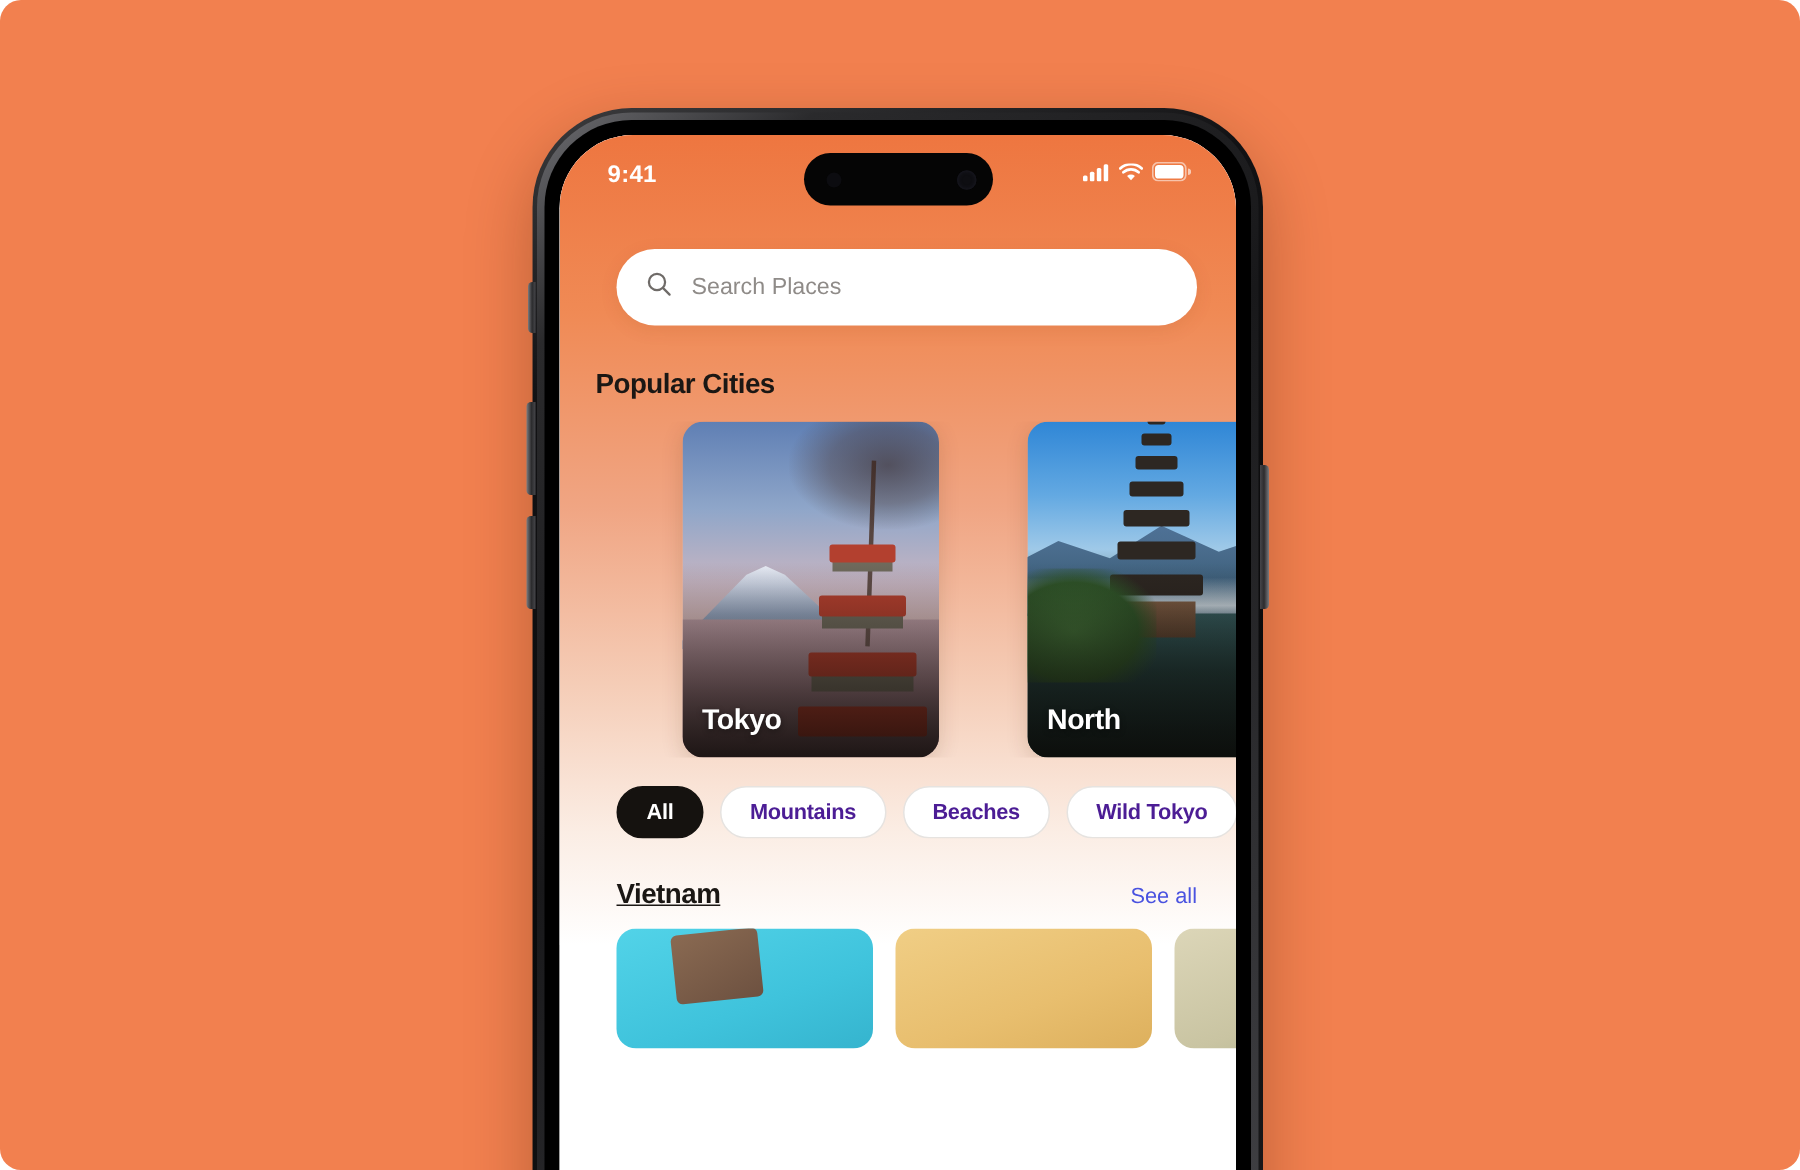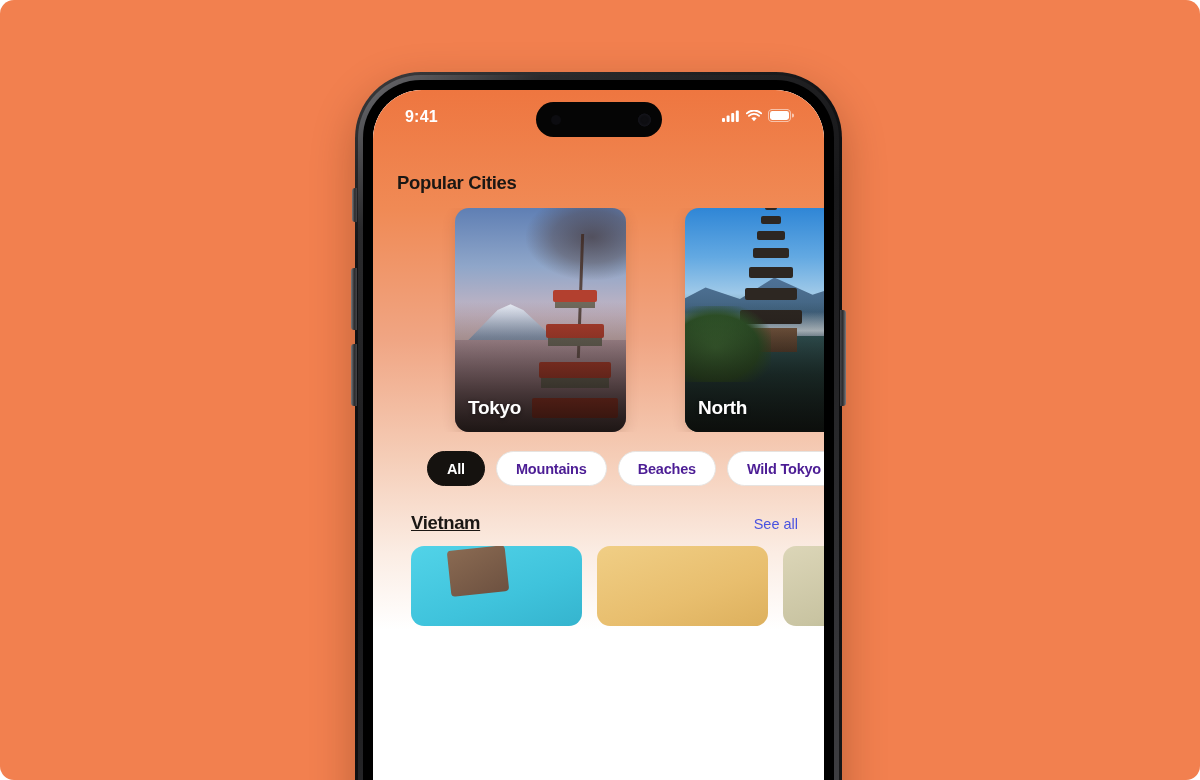--- a/index.html
+++ b/index.html
@@ -444,21 +444,21 @@
     height: 2.5px;
     background: #C2582A;
     border-radius: 2px;
   }
 
   
   .chips {
     margin-top: 19px;
     display: flex;
     gap: 11px;
-    padding-left: 54px;
+    padding-left: 38px;
     overflow: hidden;
   }
 
   .chip {
     flex: none;
     height: 35px;
     padding: 0 19px;
     border-radius: 18px;
     background: #ffffff;
     border: 1px solid #e6e3e0;
@@ -571,20 +571,31 @@
               </span>
             </div>
 
             <div class="dynamic-island">
               <div class="di-spk"></div>
               <div class="di-cam"></div>
             </div>
           </div>
 
 
+          <div class="search-wrap">
+            <div class="search-bar">
+              <span>
+                <svg width="17" height="17" viewBox="0 0 17 17">
+                  <circle cx="7" cy="7" r="5.4" fill="none" stroke="#6f6b68" stroke-width="1.5"></circle>
+                  <path d="M11.1 11.1 L15.4 15.4" stroke="#6f6b68" stroke-width="1.5" stroke-linecap="round"></path>
+                </svg>
+              </span>
+              <input class="search-input" type="text" placeholder="Search Places" style="">
+            </div>
+          </div>
 
           <div class="section-head">
             <div class="section-title">Popular Cities</div>
           </div>
 
           <div class="cities-row">
 
             <div class="city-card">
               <div class="city-photo sc-tokyo">
                 <div class="tokyo-fuji"></div>

